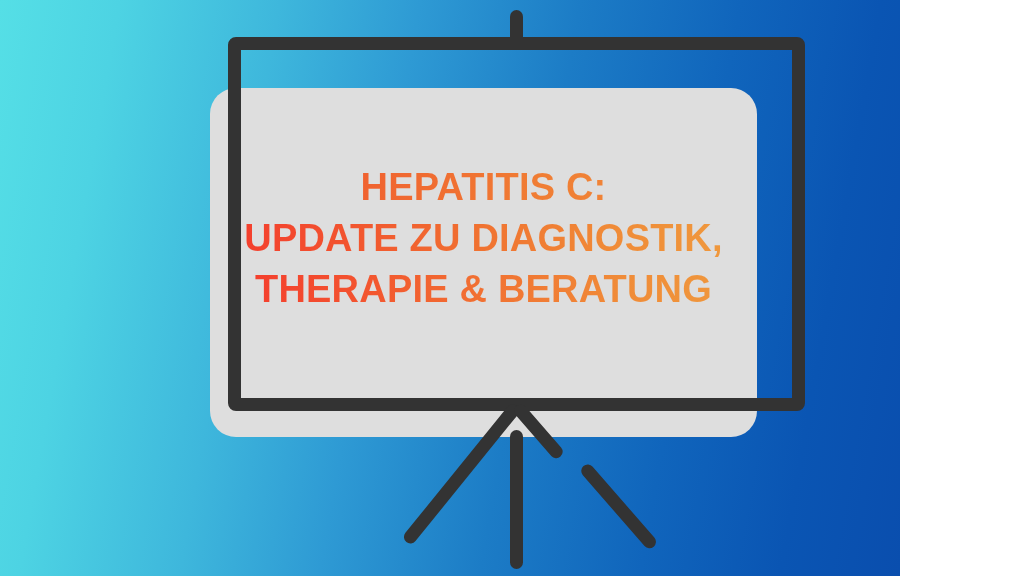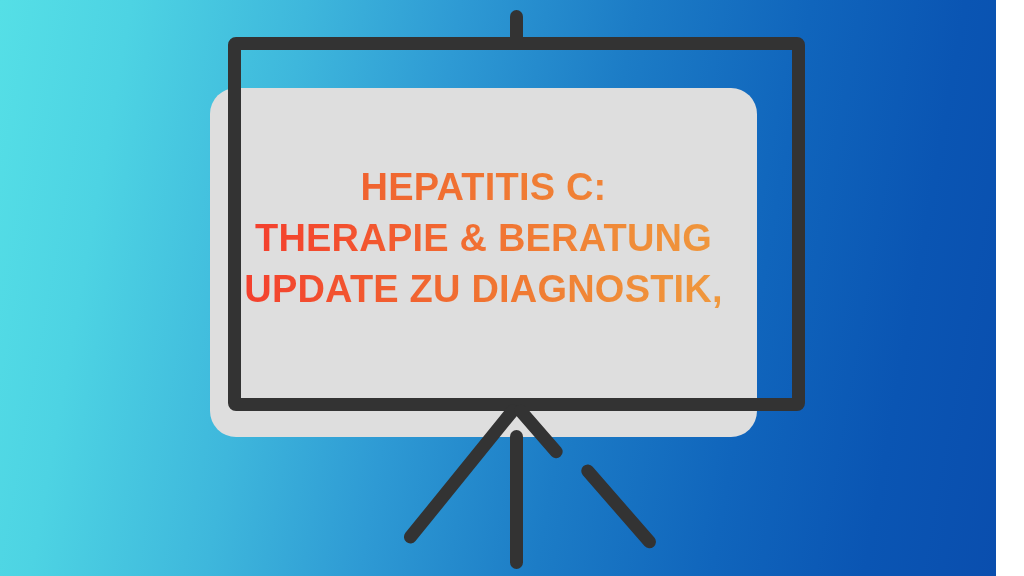--- a/index.html
+++ b/index.html
@@ -7,21 +7,21 @@
     margin: 0;
     padding: 0;
     background: #ffffff;
   }
   body {
     font-family: "Liberation Sans", sans-serif;
   }
 
   #slide {
     position: relative;
-    width: 996px;
+    width: 900px;
     height: 576px;
     overflow: hidden;
     background: linear-gradient(100deg, #55DFE6 0%, #4DD3E3 12%, #3EB7DC 28%, #2E9AD4 42%, #1C7CC6 58%, #1065BC 74%, #0A55B3 88%, #0A4EAE 100%);
   }
 
   
   #board-panel {
     position: absolute;
     left: 210px;
     top: 88px;
@@ -140,17 +140,17 @@
 
   <div id="top-mast"></div>
 
   <div class="leg" id="leg-left"></div>
   <div class="leg" id="leg-right-upper"></div>
   <div class="leg" id="leg-right-lower"></div>
   <div class="leg" id="leg-center"></div>
 
   <div id="slide-title">
     <span class="title-line" id="title-line-1">HEPATITIS C:</span>
+    <span class="title-line" id="title-line-2">UPDATE ZU DIAGNOSTIK,</span>
     <span class="title-line" id="title-line-3">THERAPIE &amp; BERATUNG</span>
-    <span class="title-line" id="title-line-2">UPDATE ZU DIAGNOSTIK,</span>
   </div>
 
 </div>
 
 </body></html>

